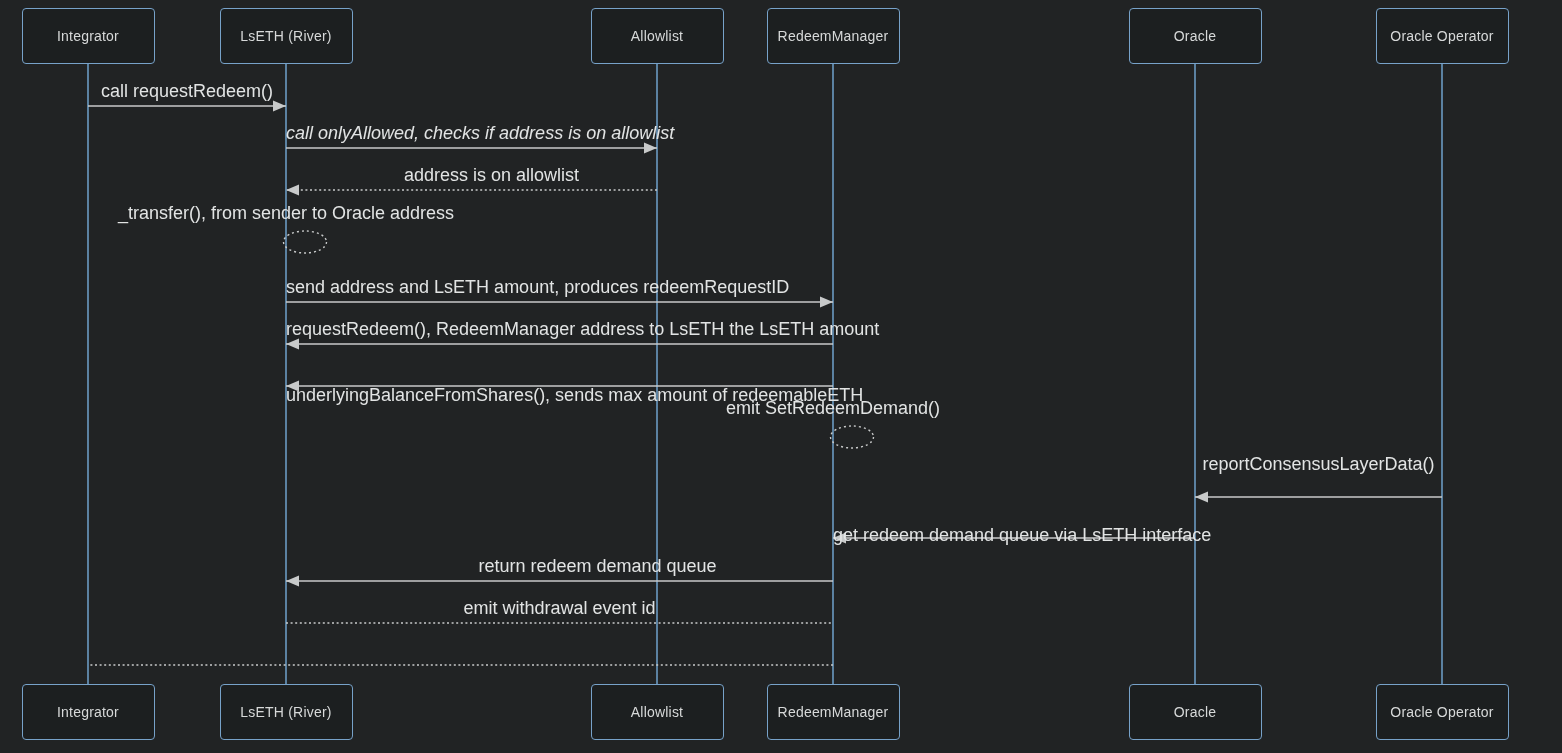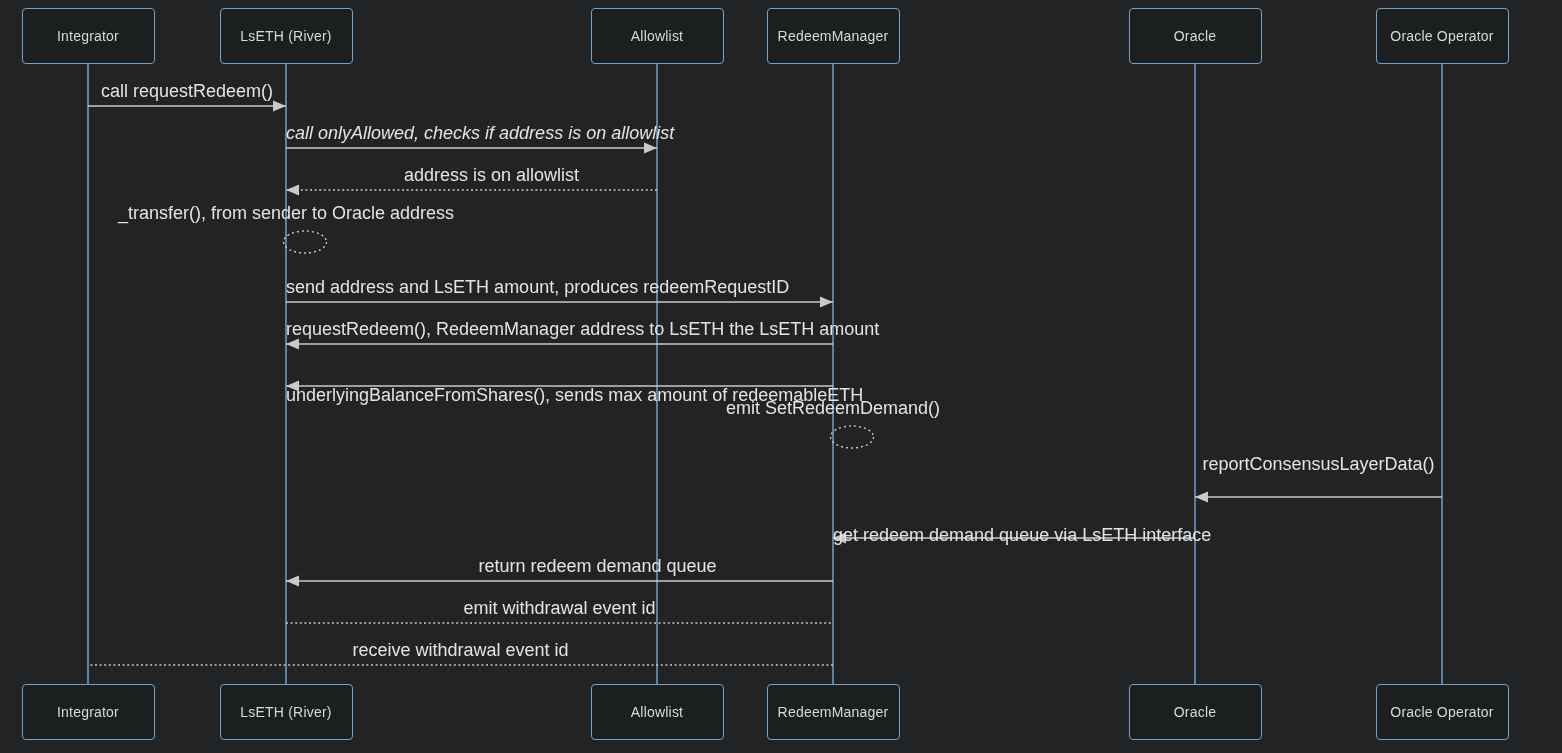--- a/index.html
+++ b/index.html
@@ -78,21 +78,20 @@
 <div class="msg-label" style="left: 88px; width: 198px; top: 82px;">call requestRedeem()</div>
     <div class="msg-label" style="left: 286px; width: 371px; top: 124px; font-style: italic;">call onlyAllowed, checks if address is on allowlist</div>
     <div class="msg-label" style="left: 286px; width: 371px; top: 166px; padding-left: 20px;">address is on allowlist</div>
     <div class="msg-label" style="left: 286px; width: 502px; top: 278px;">send address and LsETH amount, produces redeemRequestID</div>
     <div class="msg-label" style="left: 286px; width: 547px; top: 320px;">requestRedeem(), RedeemManager address to LsETH the LsETH amount</div>
     <div class="msg-label" style="left: 286px; width: 547px; top: 362px; margin-top: 24px;">underlyingBalanceFromShares(), sends max amount of redeemableETH</div>
     <div class="msg-label" style="left: 1195px; width: 247px; top: 455px;">reportConsensusLayerData()</div>
     <div class="msg-label" style="left: 833px; width: 362px; top: 514px; margin-top: 12px;">get redeem demand queue via LsETH interface</div>
     <div class="msg-label" style="left: 286px; width: 623px; top: 557px;">return redeem demand queue</div>
     <div class="msg-label" style="left: 286px; width: 547px; top: 599px;">emit withdrawal event id</div>
-    <div class="msg-label" style="left: 88px; width: 745px; top: 641px;">receive withdrawal event id</div>
     <div class="msg-label" style="left: 56px; width: 460px; top: 204px;">_transfer(), from sender to Oracle address</div>
     <div class="msg-label" style="left: 603px; width: 460px; top: 399px;">emit SetRedeemDemand()</div>
     <div class="actor-box" style="left: 21.5px; top: 8px; width: 133px; height: 56px;">
       <span>Integrator</span>
     </div>
     <div class="actor-box" style="left: 21.5px; top: 684px; width: 133px; height: 56px;">
       <span>Integrator</span>
     </div>
     <div class="actor-box" style="left: 219.5px; top: 8px; width: 133px; height: 56px;">
       <span>LsETH (River)</span>

